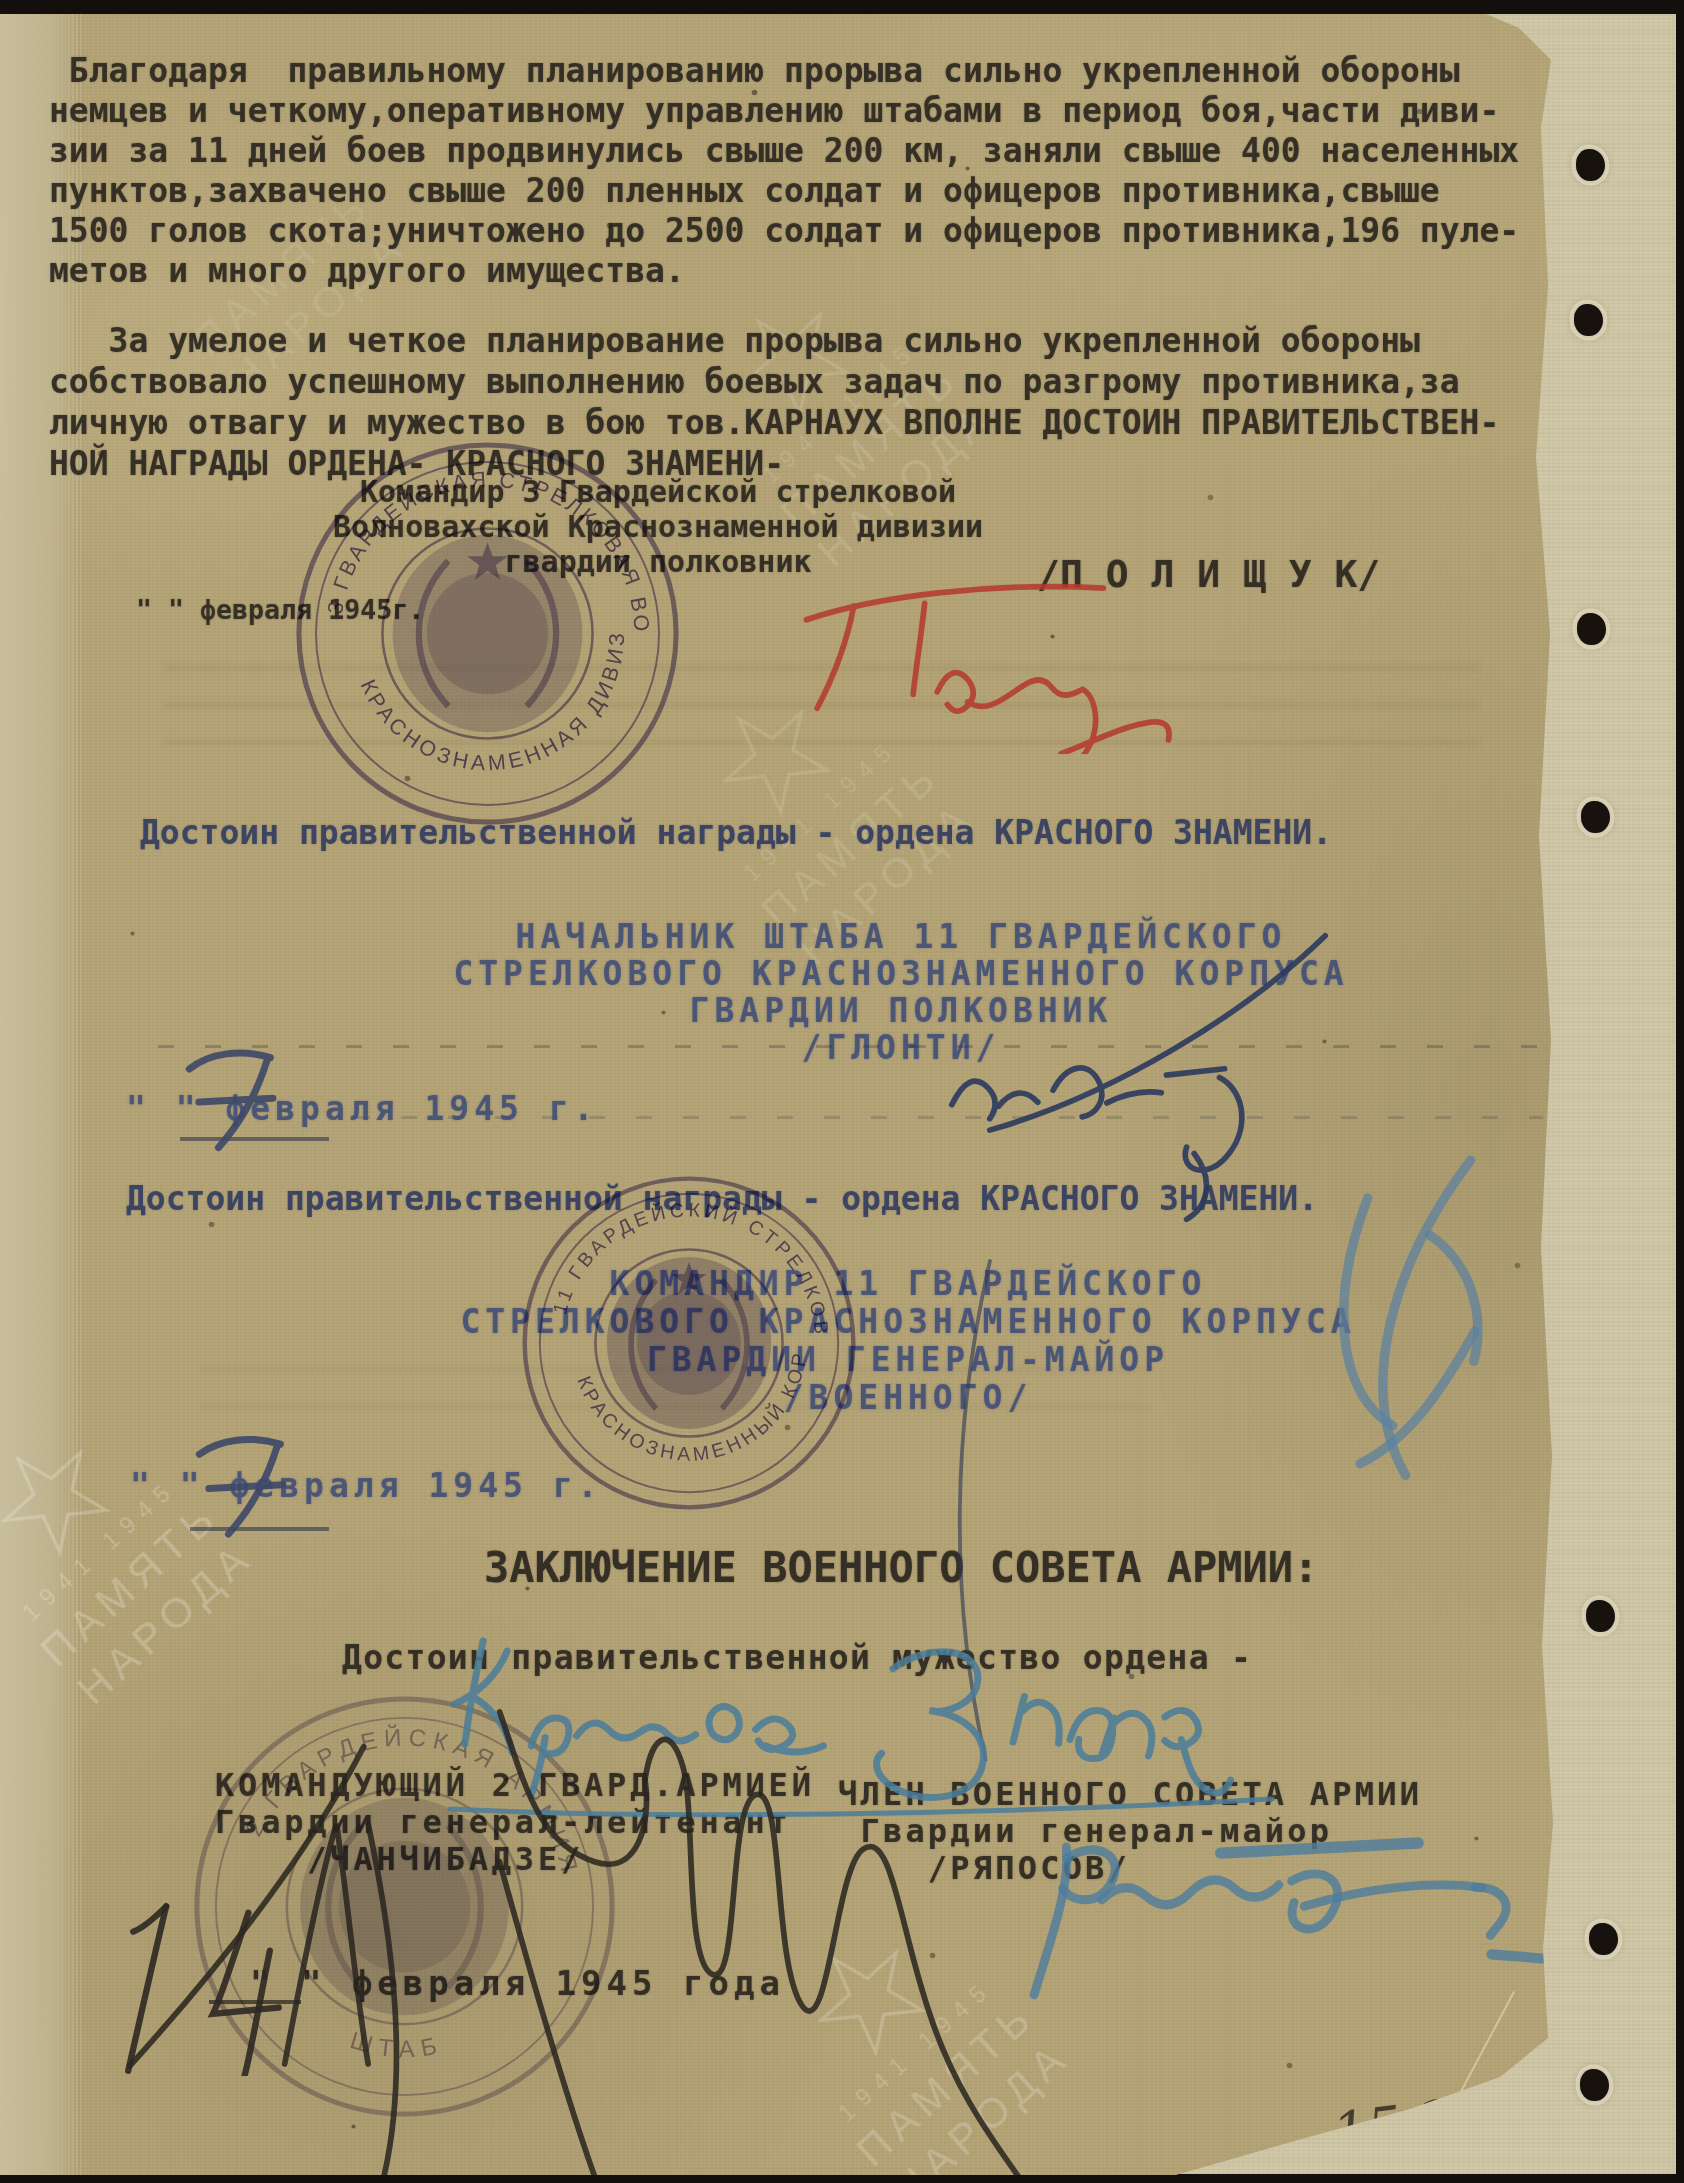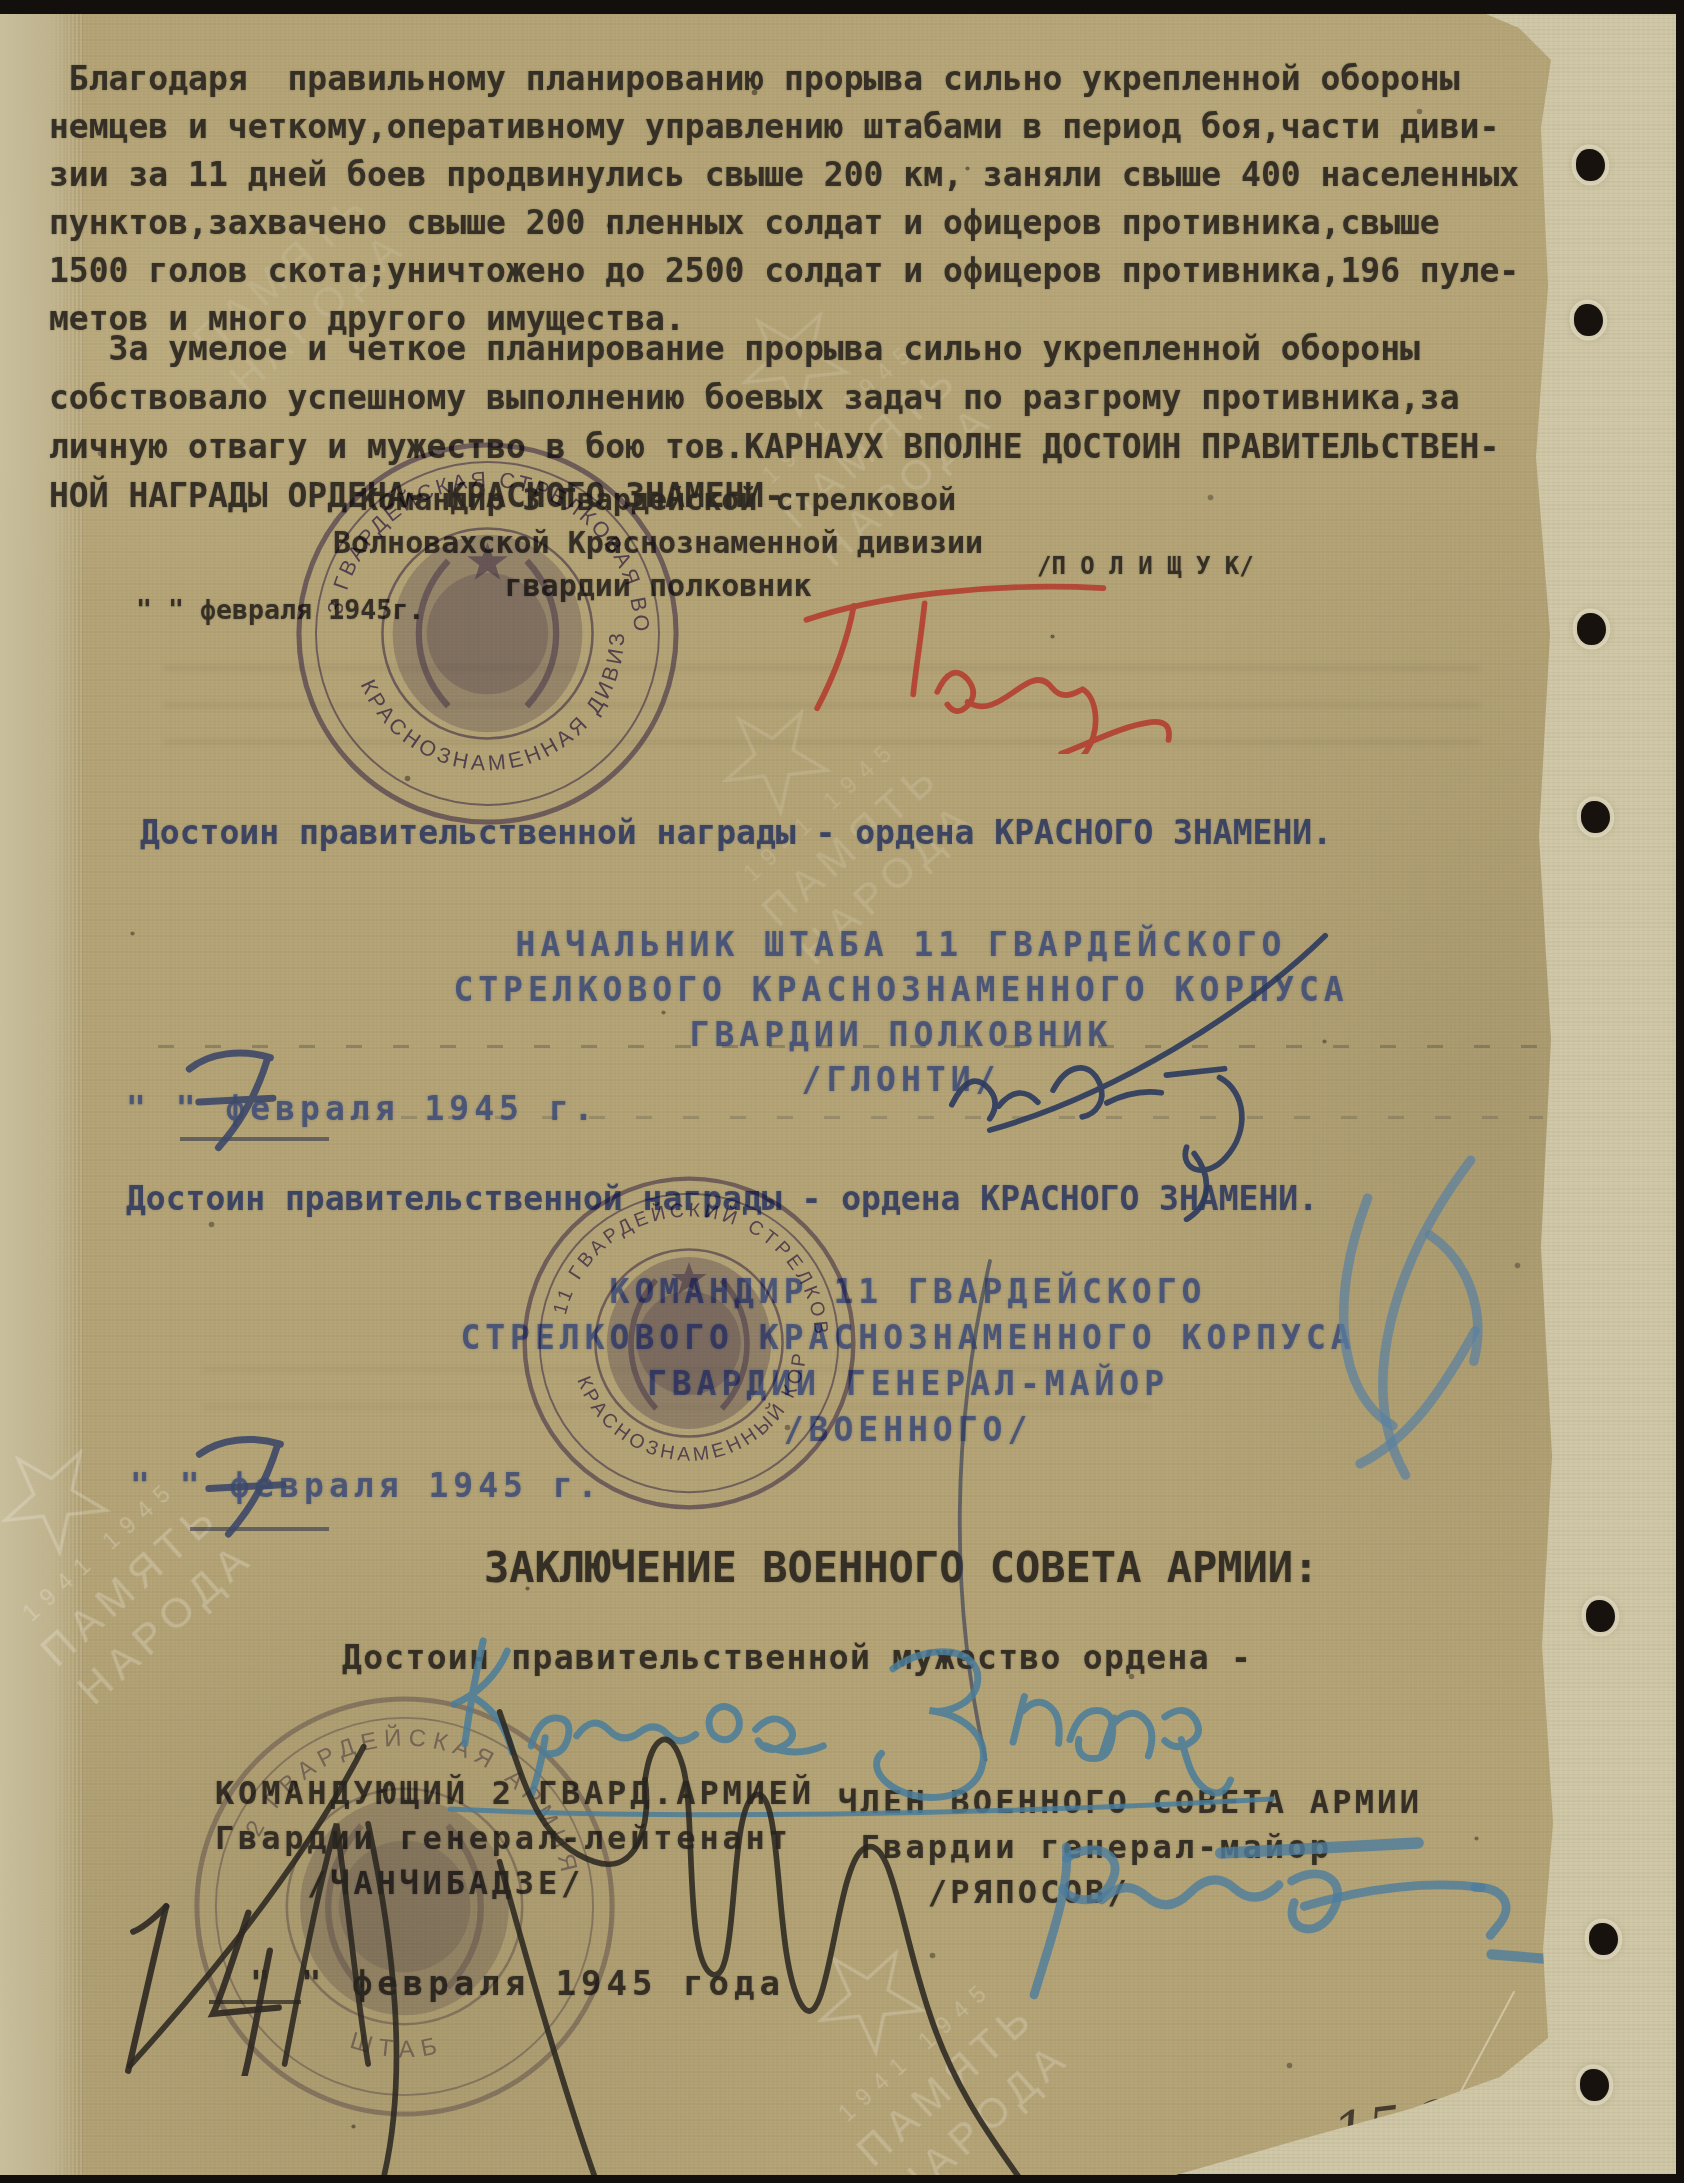--- a/index.html
+++ b/index.html
@@ -21,21 +21,21 @@
       repeating-linear-gradient(90deg, rgba(255,255,255,.03) 0 1.9px, transparent 1.9px 4.4px);
     clip-path:polygon(0px 0px,1486px 0px,1519px 14px,1551px 46px,1541px 114px,1548px 272px,
       1536px 443px,1550px 620px,1539px 822px,1551px 1025px,1541px 1233px,1552px 1442px,
       1542px 1632px,1553px 1809px,1543px 1935px,1548px 2024px,1500px 2063px,1410px 2095px,
       1298px 2126px,1176px 2161px,0px 2161px);}
   .gluestrip{position:absolute;left:0;top:0;width:83px;height:100%;
     background:linear-gradient(90deg,#cdc4a4 0%,#c2b793 60%,rgba(194,183,147,0) 100%),
       repeating-linear-gradient(90deg, rgba(255,255,255,.12) 0 1.9px, rgba(110,100,70,.10) 1.9px 3.8px);
     opacity:.85;}
   .typed{position:absolute;font-weight:700;letter-spacing:0;}
-  .tline{white-space:pre;margin-top:8px;}
+  .tline{white-space:pre;}
   .ink-black{color:rgba(42,38,31,.88);text-shadow:0 0 1.9px rgba(42,38,31,.38);}
   .ink-blue{color:rgba(62,76,118,.82);text-shadow:0 0 2.5px rgba(62,76,118,.42);}
   .ink-dkblue{color:rgba(52,62,96,.9);text-shadow:0 0 1.9px rgba(52,62,96,.4);}
   .center{text-align:center;}
   .dash{position:absolute;height:3.2px;
     background:repeating-linear-gradient(90deg, rgba(40,42,48,.55) 0 16.4px, transparent 16.4px 47px);}
   .blank{position:absolute;border-bottom:4.4px solid rgba(48,54,76,.6);}
   .ghost{position:absolute;filter:blur(1.9px);opacity:.5;
     background:repeating-linear-gradient(180deg, rgba(105,95,70,.22) 0 6.3px, transparent 6.3px 37px);}
   .wm{position:absolute;display:flex;flex-direction:column;align-items:center;gap:6.3px;
@@ -125,21 +125,21 @@
         <div class="tline">личную отвагу и мужество в бою тов.КАРНАУХ ВПОЛНЕ ДОСТОИН ПРАВИТЕЛЬСТВЕН-</div>
         <div class="tline">НОЙ НАГРАДЫ ОРДЕНА- КРАСНОГО ЗНАМЕНИ-</div>
       </div>
 
     <div class="typed ink-black center" style="left:304px;top:460px;width:708px;font-size:30px;line-height:35px;">
         <div class="tline">Командир 3 Гвардейской стрелковой</div>
         <div class="tline">Волновахской Краснознаменной дивизии</div>
         <div class="tline">гвардии полковник</div>
       </div>
 
-    <div class="typed ink-black" style="left:1037px;top:538px;font-size:24px;">/П О Л И Щ У К/</div>
+    <div class="typed ink-black" style="left:1037px;top:538px;font-size:38px;">/П О Л И Щ У К/</div>
 
     <div class="typed ink-black" style="left:136px;top:580px;font-size:26.6px;">"      " февраля 1945г.</div>
 
     <div class="typed ink-dkblue" style="left:140px;top:799px;font-size:33px;">Достоин правительственной награды - ордена КРАСНОГО ЗНАМЕНИ.</div>
 
     <div class="typed ink-blue center" style="left:436px;top:904px;width:930px;font-size:33px;line-height:37px;letter-spacing:5px;">
         <div class="tline">НАЧАЛЬНИК ШТАБА 11 ГВАРДЕЙСКОГО</div>
         <div class="tline">СТРЕЛКОВОГО КРАСНОЗНАМЕННОГО КОРПУСА</div>
         <div class="tline">ГВАРДИИ ПОЛКОВНИК</div>
         <div class="tline">/ГЛОНТИ/</div>

